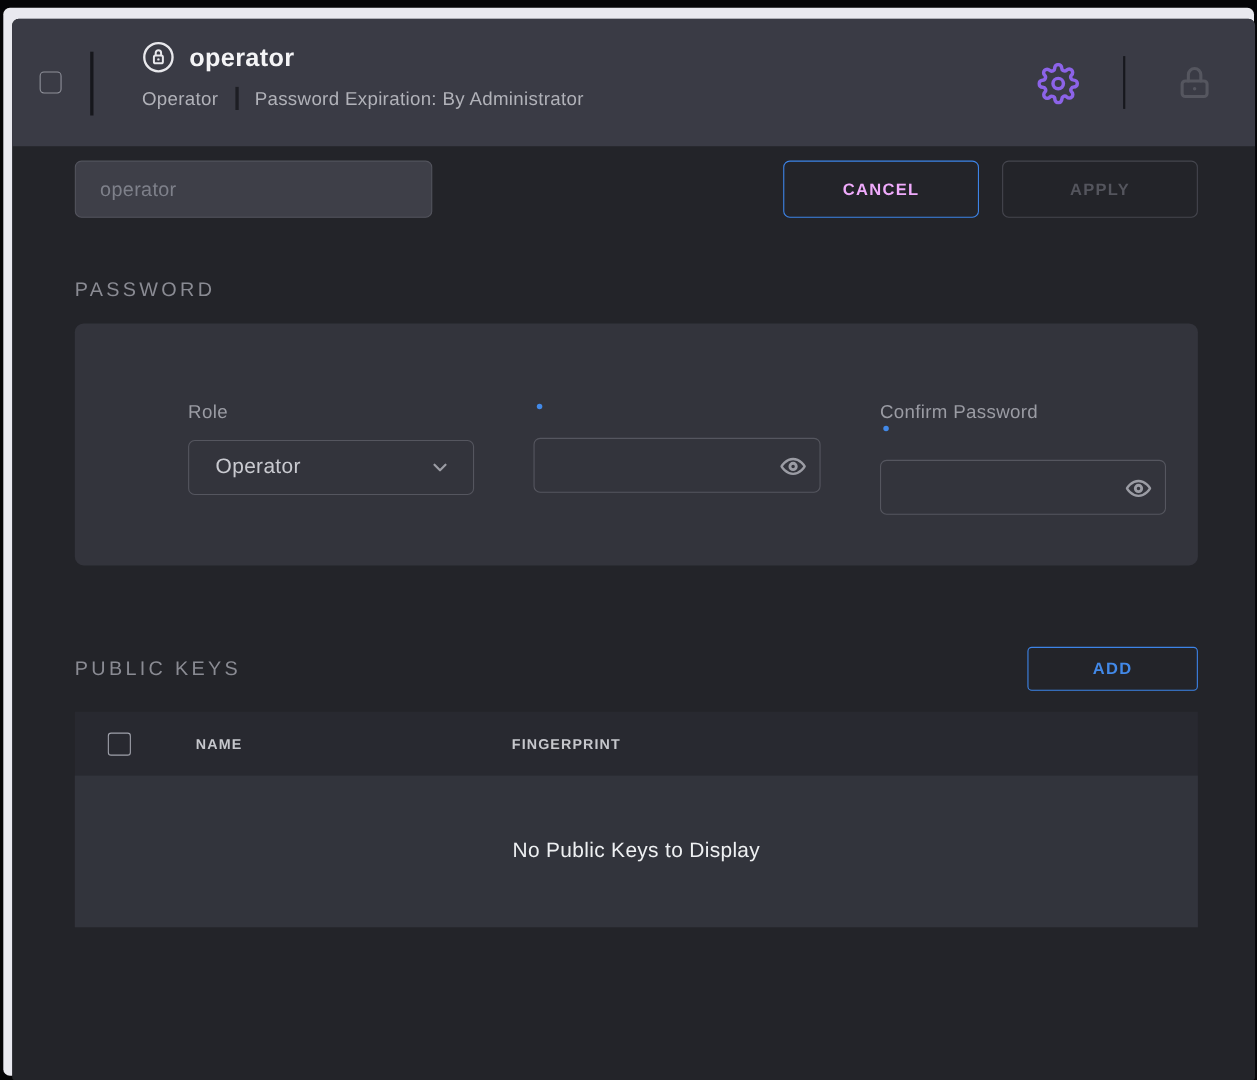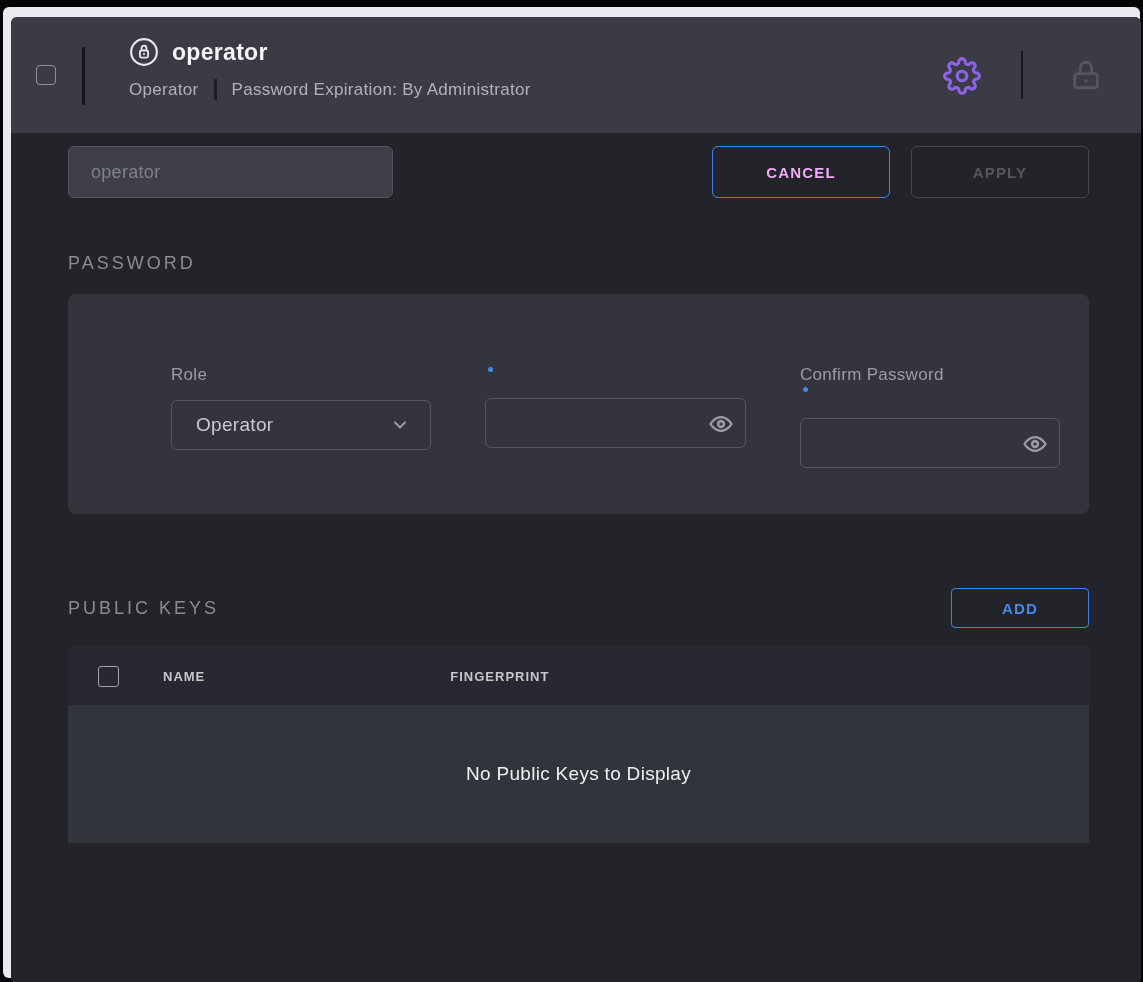--- a/index.html
+++ b/index.html
@@ -92,35 +92,35 @@
     padding:0 46px 0 20px; color:#c9cad0; font-size:18px;
     font-family:"Liberation Sans", sans-serif;
   }
   .eye-btn {
     position:absolute; right:12px; top:13px; width:24px; height:24px;
     background:none; border:none; cursor:pointer; padding:0;
   }
 
   .pk-row { display:flex; align-items:center; margin-top:74px; }
   .btn-add {
-    height:40px; width:138px; border:1.5px solid #3d84e8; border-radius:4px;
+    height:40px; width:155px; border:1.5px solid #3d84e8; border-radius:4px;
     background:transparent; color:#4289e8; font-size:15px; font-weight:700;
     letter-spacing:1.2px; cursor:pointer; font-family:"Liberation Sans", sans-serif;
   }
 
   .pk-table { margin-top:19px; width:1021px; }
   .pk-thead {
     height:58px; background:#282930; display:flex; align-items:center;
   }
   .pk-checkbox {
     width:21px; height:21px; border:1.5px solid #9fa1aa; border-radius:3px;
     background:transparent; margin-left:30px; cursor:pointer;
   }
   .pk-col { color:#c6c7cc; font-size:13px; font-weight:700; letter-spacing:1px; }
-  .pk-col-name { margin-left:44px; }
+  .pk-col-name { margin-left:59px; }
   .pk-col-fp { margin-left:245px; }
   .pk-tbody {
     height:138px; background:#32343c; display:flex; align-items:center; justify-content:center;
   }
   .pk-empty { color:#eef0f2; font-size:19px; letter-spacing:.3px; }
 
   svg { display:block; }
 </style>
 </head>
 <body>

